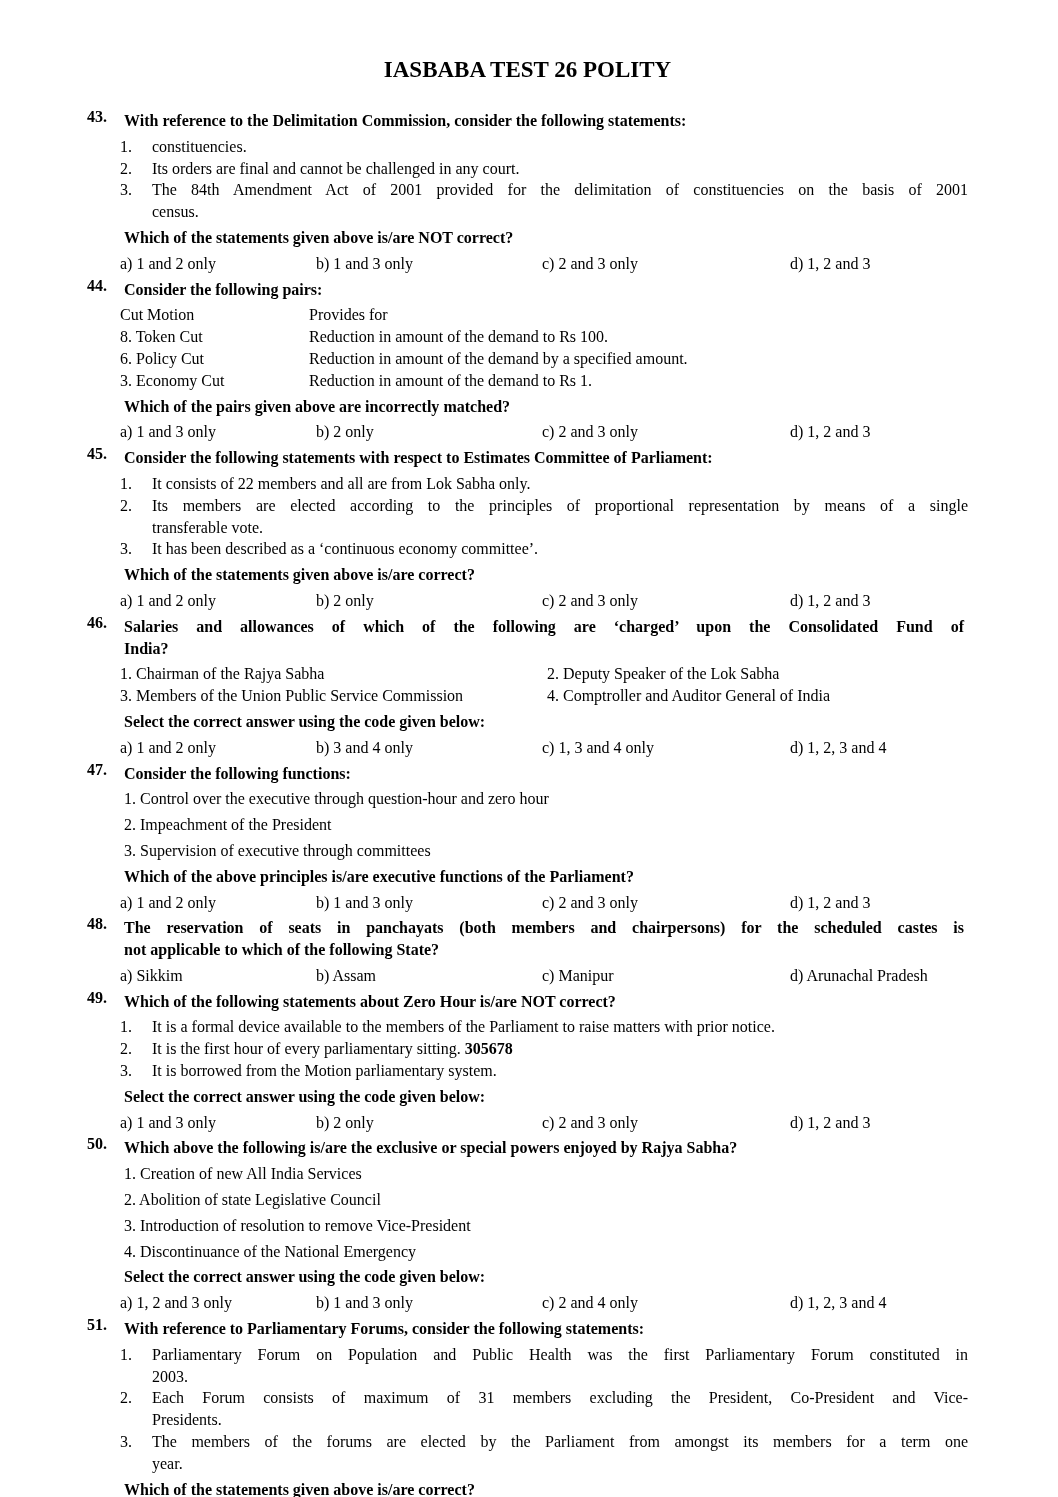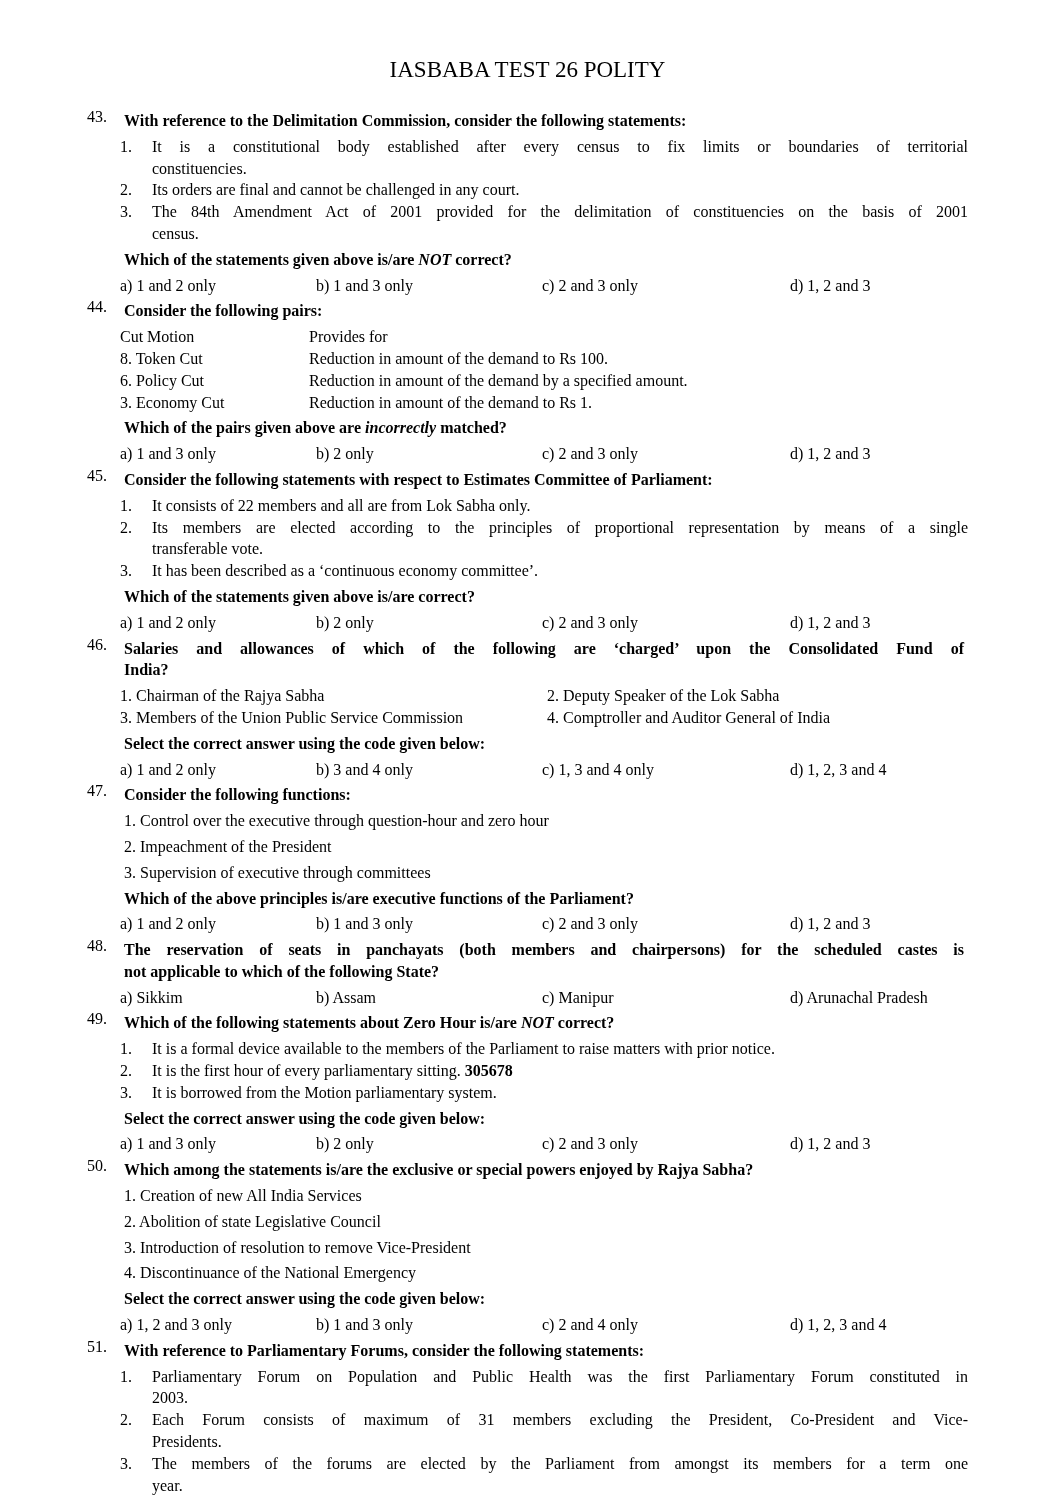--- a/index.html
+++ b/index.html
@@ -4,28 +4,28 @@
 <style>
   html,body{margin:0;padding:0}
   body{
     width:1058px;height:1497px;
     background:#ffffff;color:#000000;
     font-family:"Liberation Serif","DejaVu Serif",serif;
     font-size:16px;line-height:21.8px;
   }
   .page{padding:56px 90px 30px 87px}
   .title{
-    font-size:23px;font-weight:normal;text-align:center;
+    font-size:23px;font-weight:bold;text-align:center;
     line-height:28px;margin:0 0 22px 0;
   }
   .q{display:flex;align-items:flex-start}
-  .qnum{width:33px;flex:none;font-weight:normal}
+  .qnum{width:33px;flex:none;font-weight:bold}
   .qbody{flex:1;min-width:0}
   .b{font-weight:bold}
-  .bi{font-weight:bold;font-style:italic}
+  .bi{font-weight:bold;}
   
   .fj{text-align:justify;text-align-last:justify}
   .hdr{margin:4px}
   .ln{margin:4px}
   .stA{display:flex}
   .stnum{width:32px;flex:none}
   .sttxt{flex:1;min-width:0}
   .pair{display:flex}
   .p1{width:189px;flex:none}
   .p2{flex:1;min-width:0}
@@ -41,21 +41,20 @@
 
   <h1 class="title">IASBABA TEST 26 POLITY</h1>
 
   <section class="q">
     <div class="qnum">43.</div>
     <div class="qbody">
       <div class="hdr b"><span>With reference to the Delimitation Commission, consider the following statements:</span></div>
       <div class="stA">
         <span class="stnum">1.</span>
         <div class="sttxt">
-          <div class="fj">It is a constitutional body established after every census to fix limits or boundaries of territorial</div>
           <div>constituencies.</div>
         </div>
       </div>
       <div class="stA">
         <span class="stnum">2.</span>
         <div class="sttxt">
           <div>Its orders are final and cannot be challenged in any court.</div>
         </div>
       </div>
       <div class="stA">
@@ -224,21 +223,21 @@
         <span>b) 2 only</span>
         <span>c) 2 and 3 only</span>
         <span>d) 1, 2 and 3</span>
       </div>
     </div>
   </section>
 
   <section class="q">
     <div class="qnum">50.</div>
     <div class="qbody">
-      <div class="hdr b"><span>Which among the statements is/are the exclusive or special powers enjoyed by Rajya Sabha?</span></div>
+      <div class="hdr b"><span>Which above the following is/are the exclusive or special powers enjoyed by Rajya Sabha?</span></div>
       <div class="ln">1. Creation of new All India Services</div>
       <div class="ln">2. Abolition of state Legislative Council</div>
       <div class="ln">3. Introduction of resolution to remove Vice-President</div>
       <div class="ln">4. Discontinuance of the National Emergency</div>
       <div class="hdr b"><span>Select the correct answer using the code given below:</span></div>
       <div class="opts">
         <span>a) 1, 2 and 3 only</span>
         <span>b) 1 and 3 only</span>
         <span>c) 2 and 4 only</span>
         <span>d) 1, 2, 3 and 4</span>

